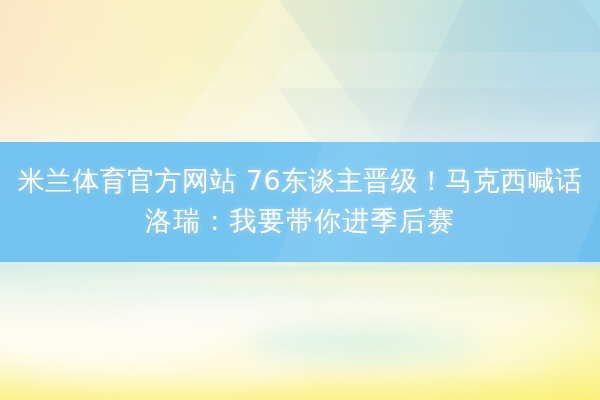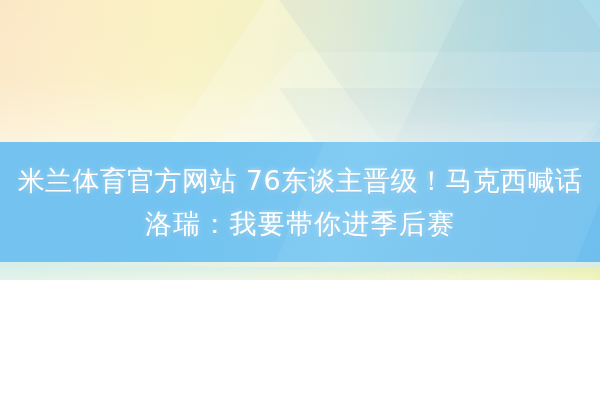--- a/index.html
+++ b/index.html
@@ -4,21 +4,21 @@
 <style>
   html, body {
     margin: 0;
     padding: 0;
     background: #ffffff;
   }
 
   #stage {
     position: relative;
     width: 600px;
-    height: 280px;
+    height: 400px;
     overflow: hidden;
     font-family: "DejaVu Sans", "Liberation Sans", sans-serif;
     -webkit-font-smoothing: antialiased;
   }
 
   
   .bg-top {
     position: absolute;
     left: 0;
     top: 0;
@@ -119,21 +119,21 @@
     color: #ffffff;
     font-size: 27px;
     line-height: 43px;
     letter-spacing: 0.4px;
     text-align: center;
     white-space: nowrap;
     text-shadow:
       0 0 5px rgba(255,255,255,0.55),
       0 1px 2px rgba(80,150,195,0.35);
   }
-  .headline-line-2 { letter-spacing: 1.2px; }
+  .headline-line-2 { letter-spacing: 1.2px; font-family: Liberation Mono, monospace; }
 
   
   .bg-bottom {
     position: absolute;
     left: 0;
     top: 262px;
     width: 600px;
     height: 138px;
     background:
       linear-gradient(180deg,

